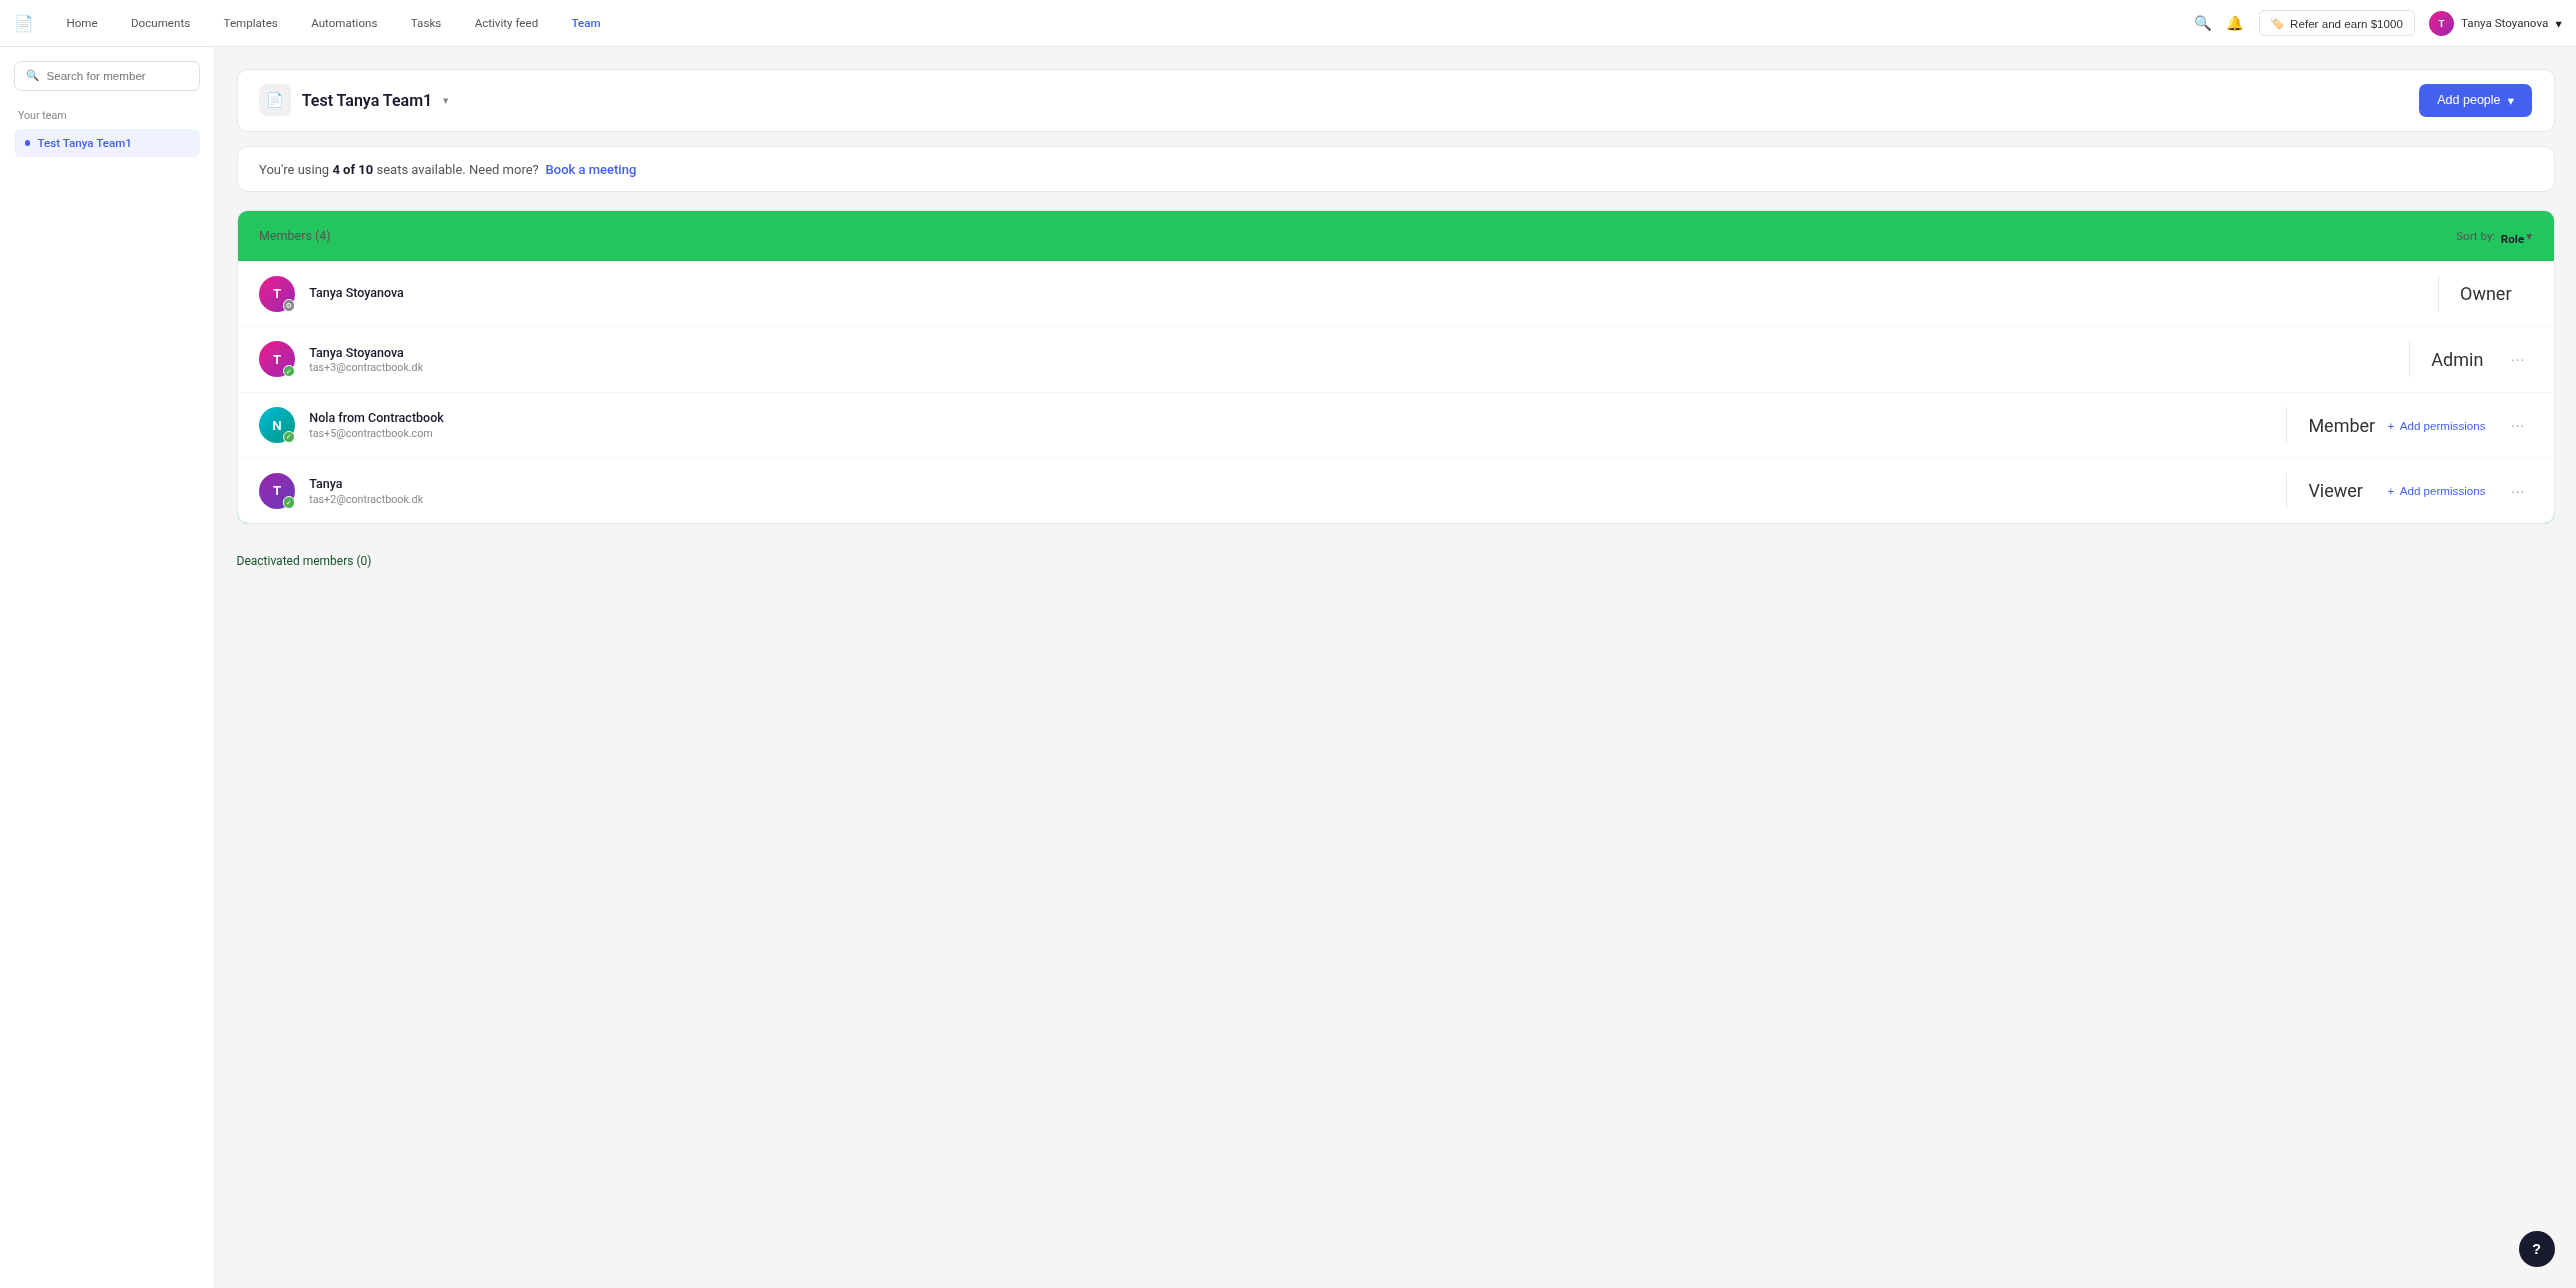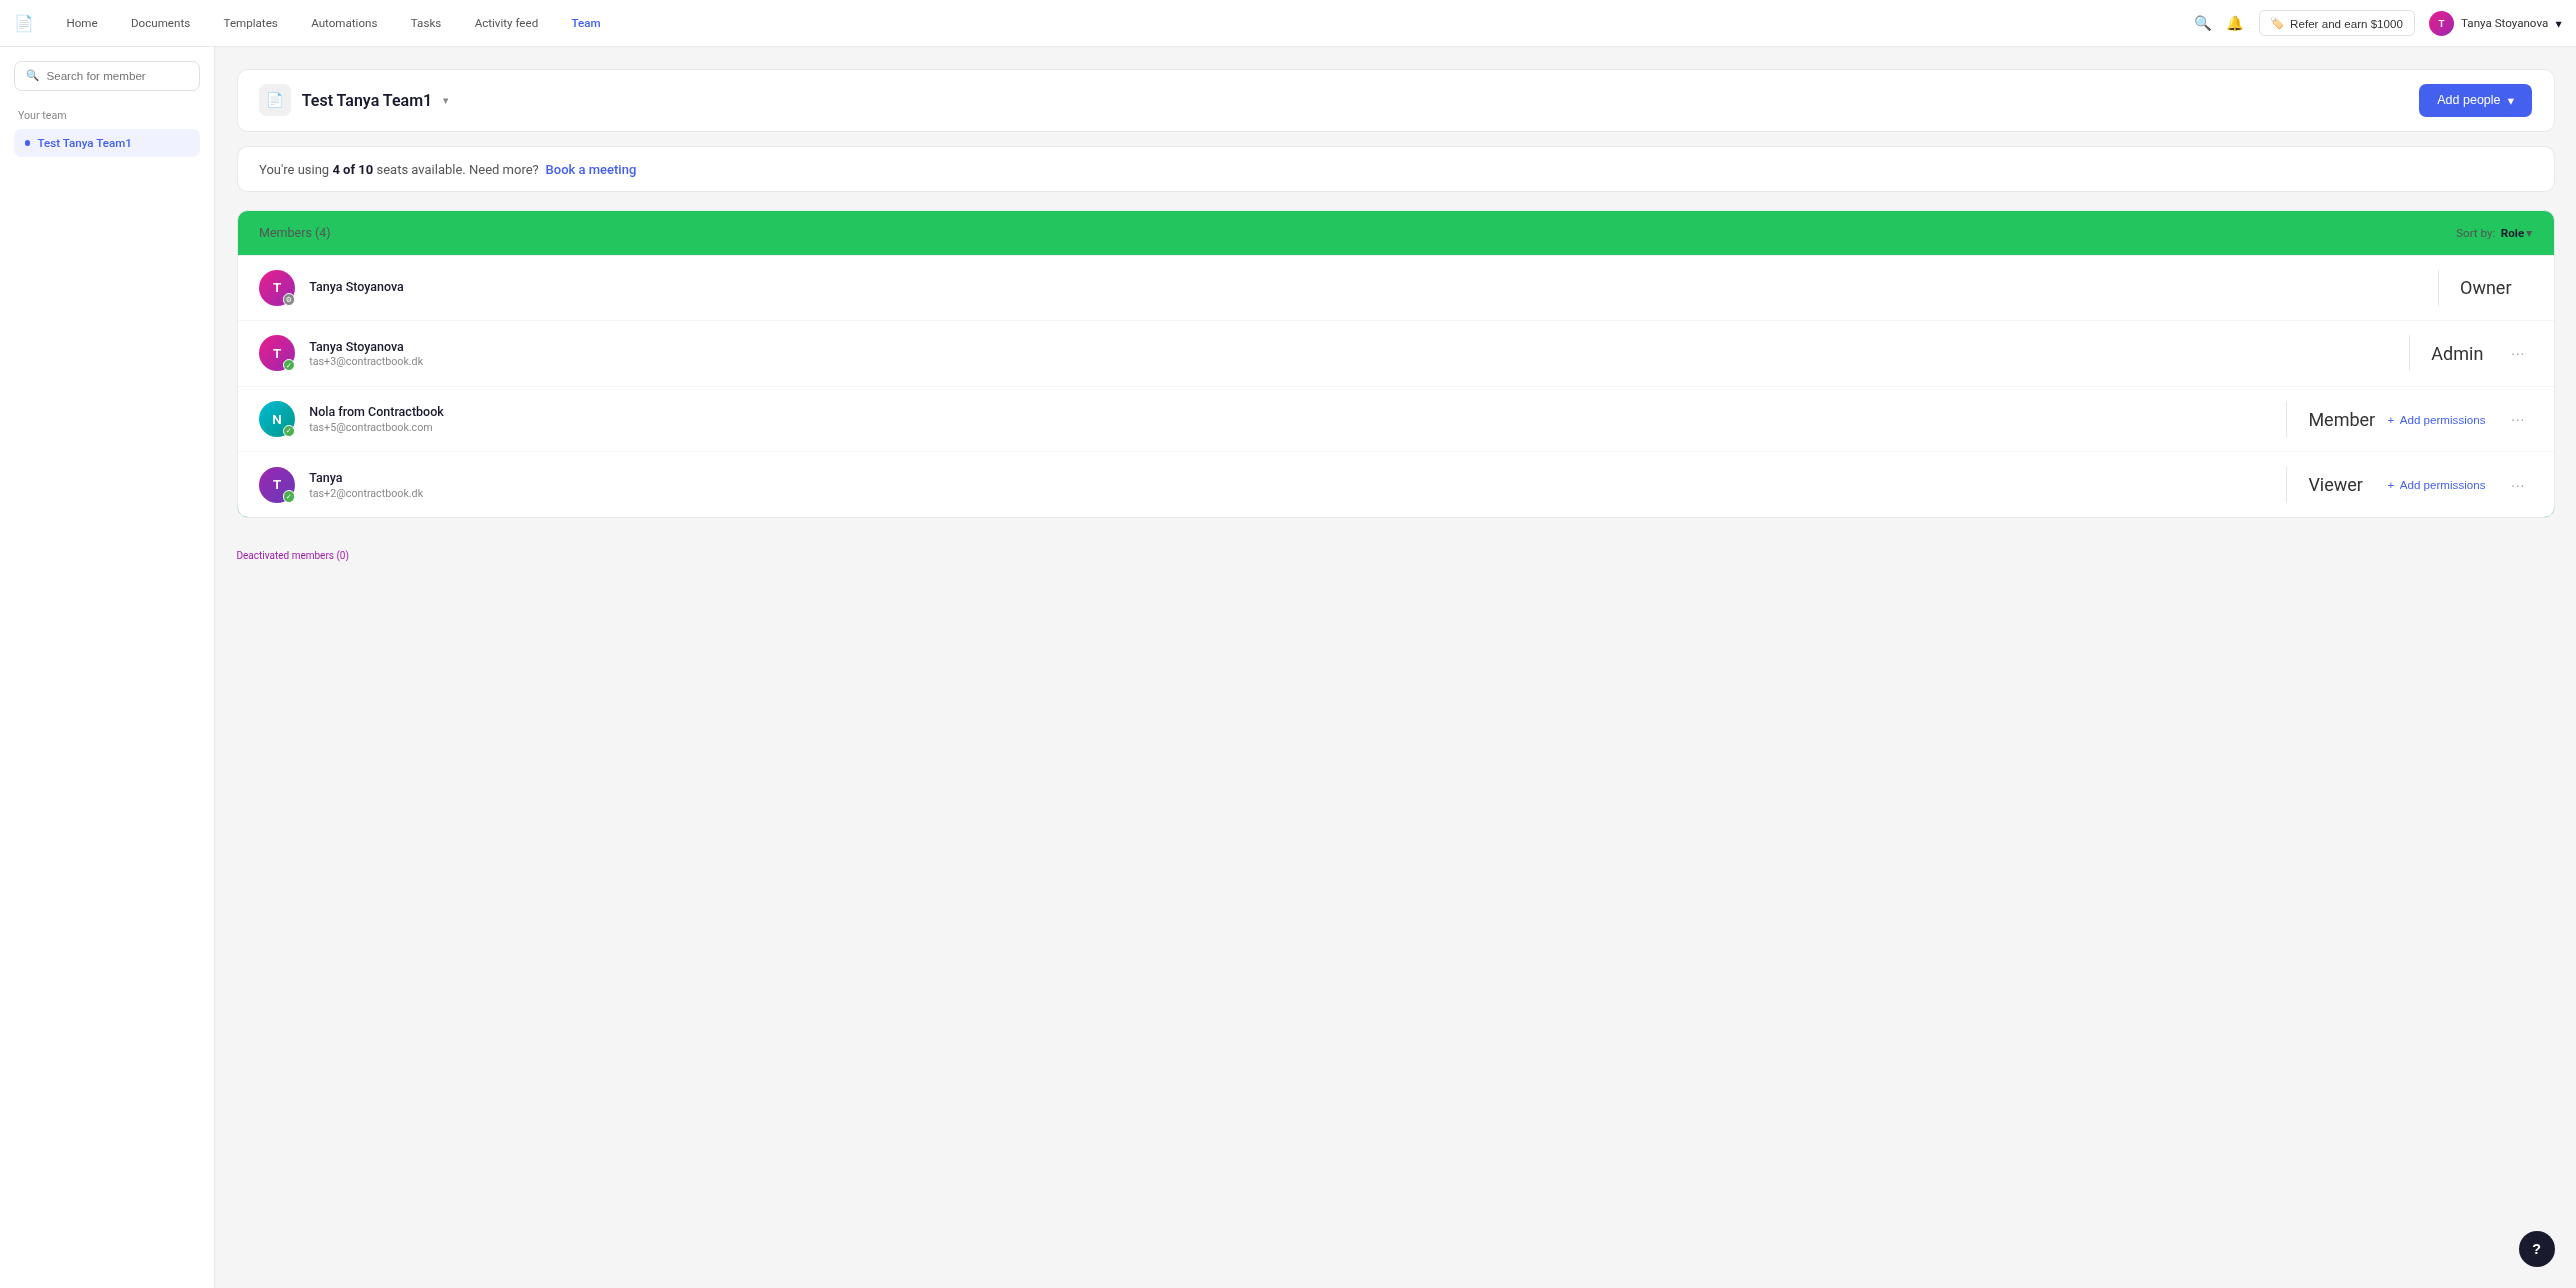--- a/index.html
+++ b/index.html
@@ -135,21 +135,21 @@
       color: #4361ee; background: none; border: none; font-size: 11.6px;
       cursor: pointer; padding: 3.6px 7.2px; border-radius: 5.4px;
     }
     .more-btn {
       background: none; border: none; color: #aaa; cursor: pointer;
       font-size: 14.3px; padding: 3.6px 7.2px; border-radius: 5.4px;
     }
 
     
     .deactivated-section { margin-top: 21.5px; padding: 7.2px 0; }
-    .deactivated-label { font-size: 10px; color: #a21caf; }
+    .deactivated-label { font-size: 12px; color: #14532d; }
 
     
     .help-btn {
       position: fixed; bottom: 21.5px; right: 21.5px;
       width: 36px; height: 36px; border-radius: 50%;
       background: #1a1a2e; color: #fff; border: none;
       font-size: 14.3px; font-weight: 600; cursor: pointer;
       display: flex; align-items: center; justify-content: center;
     }
   </style>
@@ -217,21 +217,21 @@
       <strong>4 of 10</strong>
       <span> seats available. Need more?</span>
       <a href="#" style="margin-left: 3.6px;">Book a meeting</a>
     </div>
 
     <div class="members-section">
       <div class="members-header">
         <span class="members-count">Members (4)</span>
         <div class="sort-control">
           <span>Sort by:</span>
-          <strong style="margin-left: 3.6px;">Role</strong>
+          <strong style="margin-left: 3.6px; margin-top: 7px;">Role</strong>
           <span>▾</span>
         </div>
       </div>
 
       <div class="member-row">
         <div class="member-avatar-wrap">
           <div class="member-avatar avatar-pink">
             <span>T</span>
           </div>
           <span class="status-badge status-settings">⚙</span>

